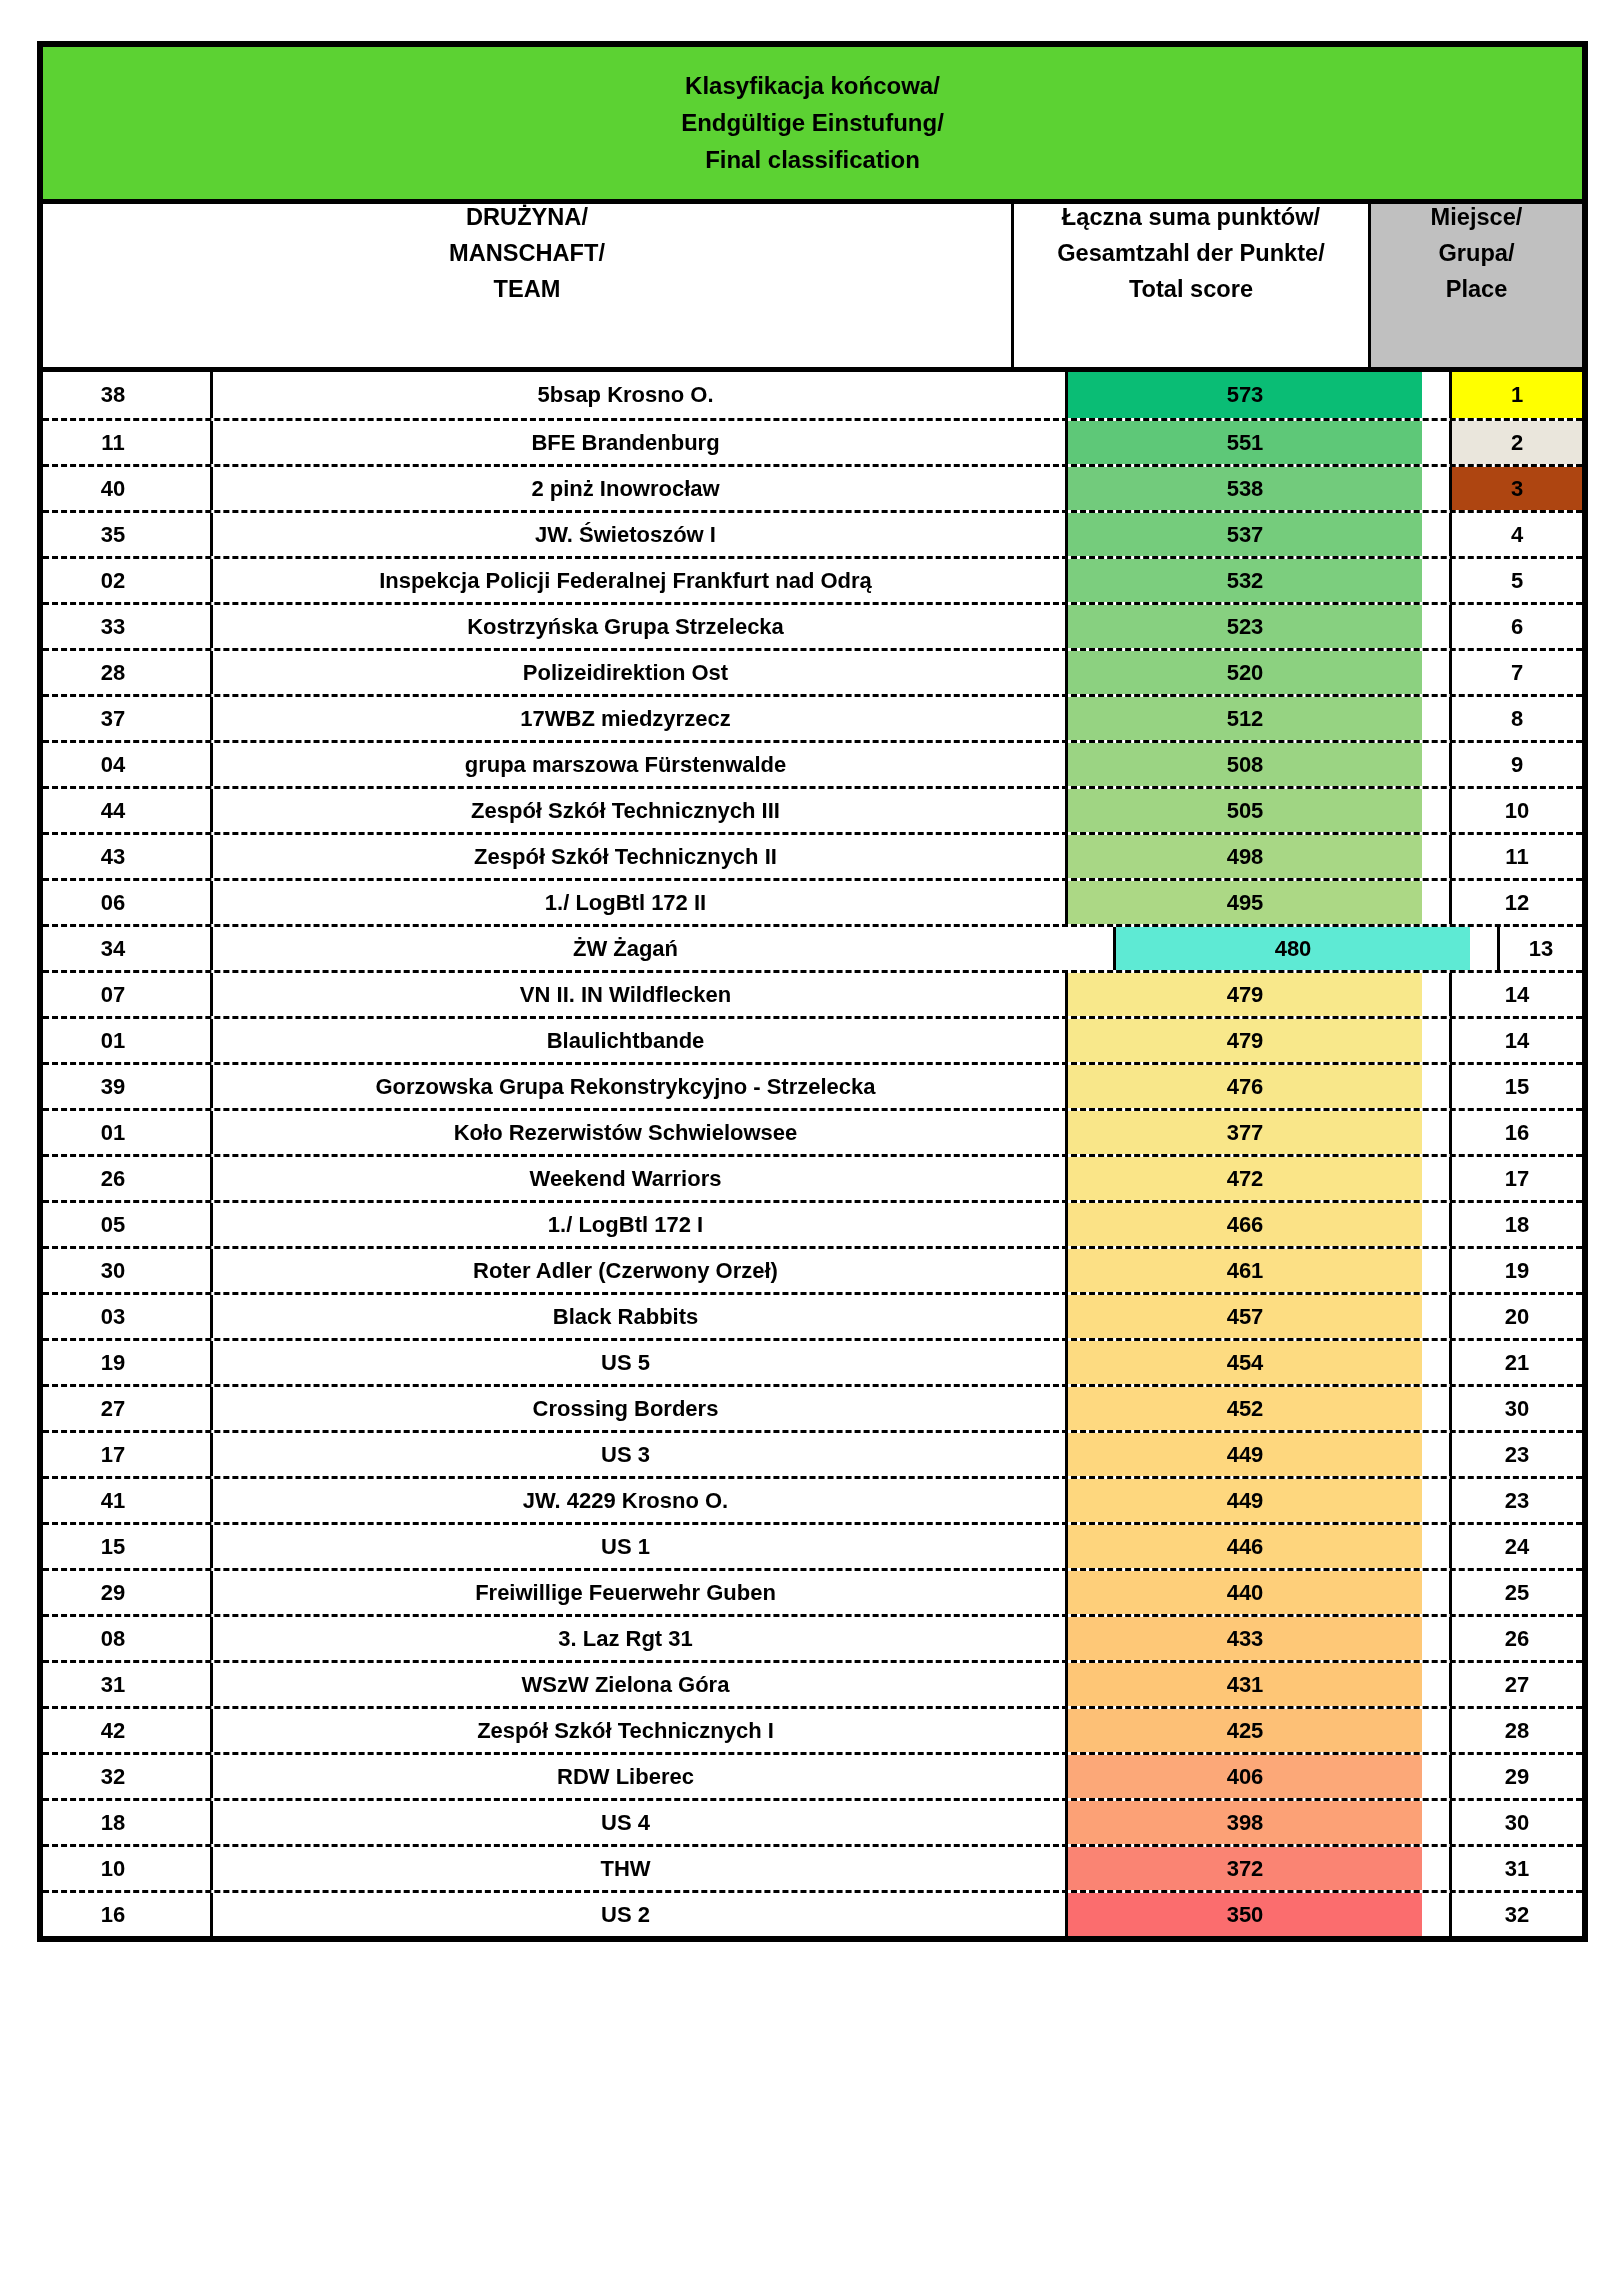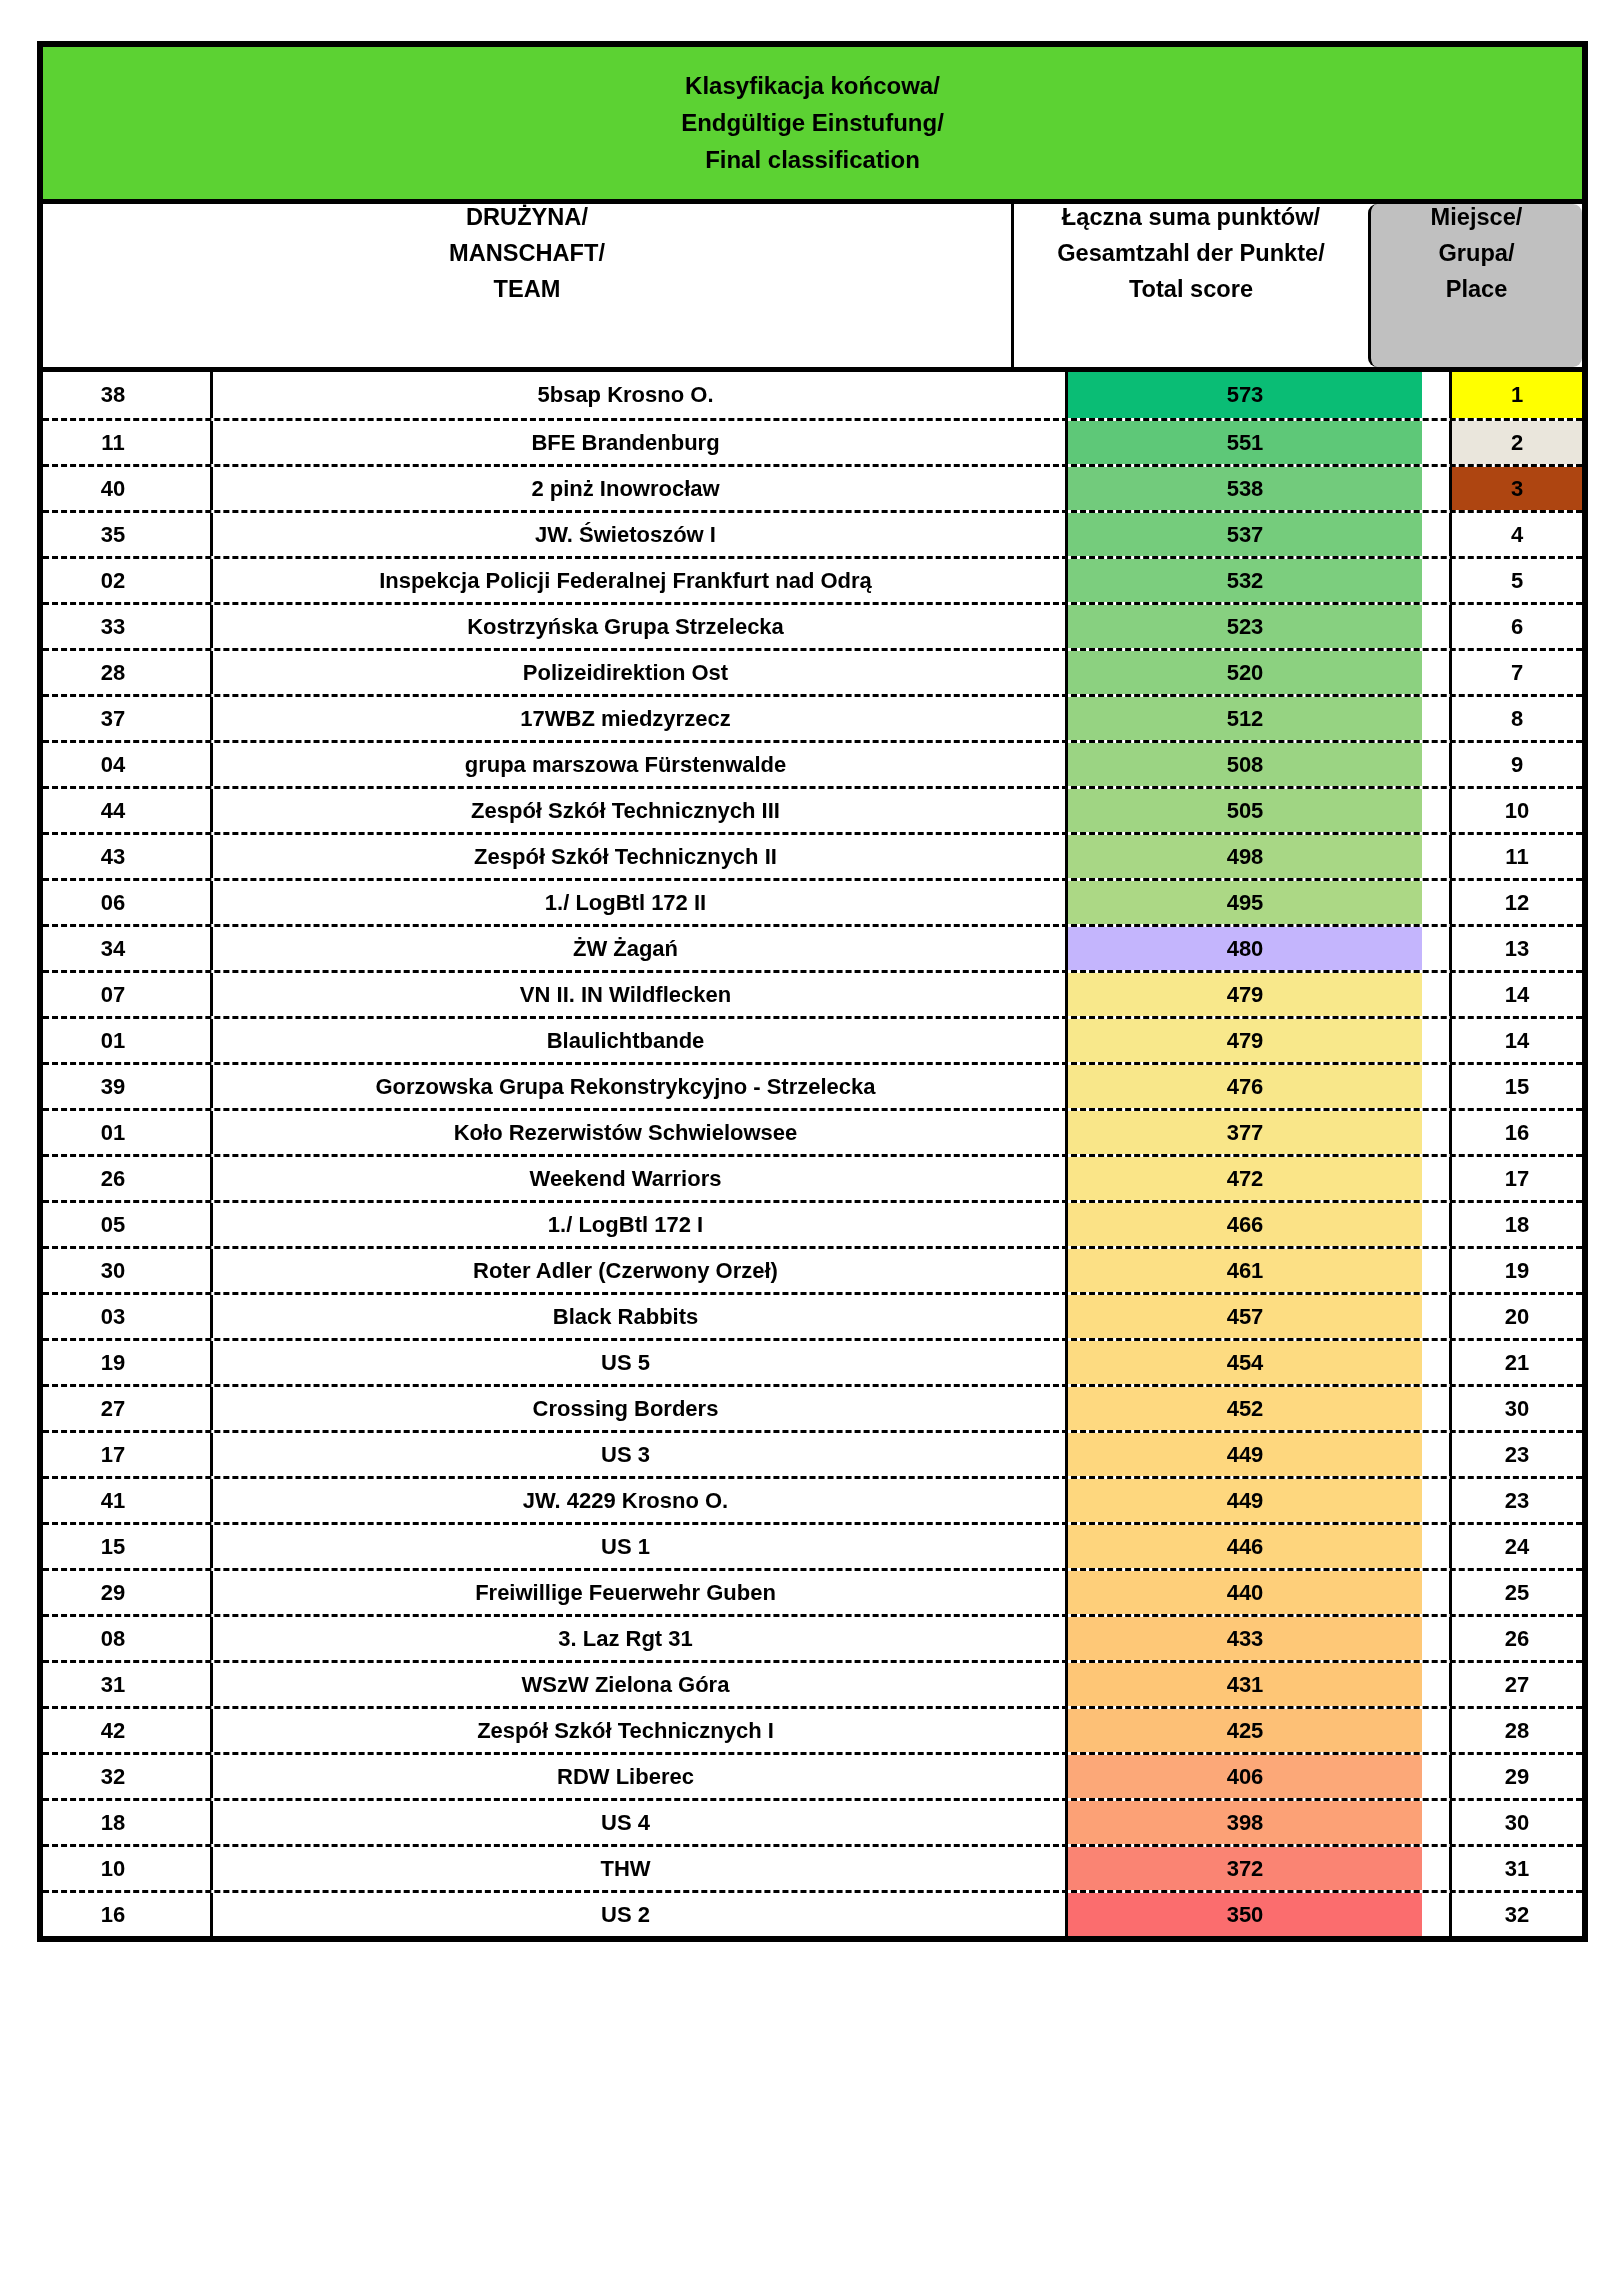--- a/index.html
+++ b/index.html
@@ -98,21 +98,21 @@
       <div class="hcell team-h">
         <div>DRUŻYNA/</div>
         <div>MANSCHAFT/</div>
         <div>TEAM</div>
       </div>
       <div class="hcell score-h">
         <div>Łączna suma punktów/</div>
         <div>Gesamtzahl der Punkte/</div>
         <div>Total score</div>
       </div>
-      <div class="hcell place-h" style="background: rgb(192, 192, 192); border-radius: 9px;">
+      <div class="hcell place-h" style="background: rgb(192, 192, 192);">
         <div>Miejsce/</div>
         <div>Grupa/</div>
         <div>Place</div>
       </div>
     </div>
 
     <div id="rows">
         <div class="row">
           <div class="cell id-c">38</div>
           <div class="cell team-c">5bsap Krosno O.</div>
@@ -181,21 +181,21 @@
         </div>
         <div class="row">
           <div class="cell id-c">06</div>
           <div class="cell team-c">1./ LogBtl 172 II</div>
           <div class="cell score-c" style="background: rgb(172, 216, 133);">495</div>
           <div class="cell place-c">12</div>
         </div>
         <div class="row">
           <div class="cell id-c">34</div>
           <div class="cell team-c">ŻW Żagań</div>
-          <div class="cell score-c" style="background: #c4b5fd;">480</div>
+          <div class="cell score-c" style="background: #5eead4; margin-left: 48px;">480</div>
           <div class="cell place-c">13</div>
         </div>
         <div class="row">
           <div class="cell id-c">07</div>
           <div class="cell team-c">VN II. IN Wildflecken</div>
           <div class="cell score-c" style="background: rgb(248, 232, 139);">479</div>
           <div class="cell place-c">14</div>
         </div>
         <div class="row">
           <div class="cell id-c">01</div>

